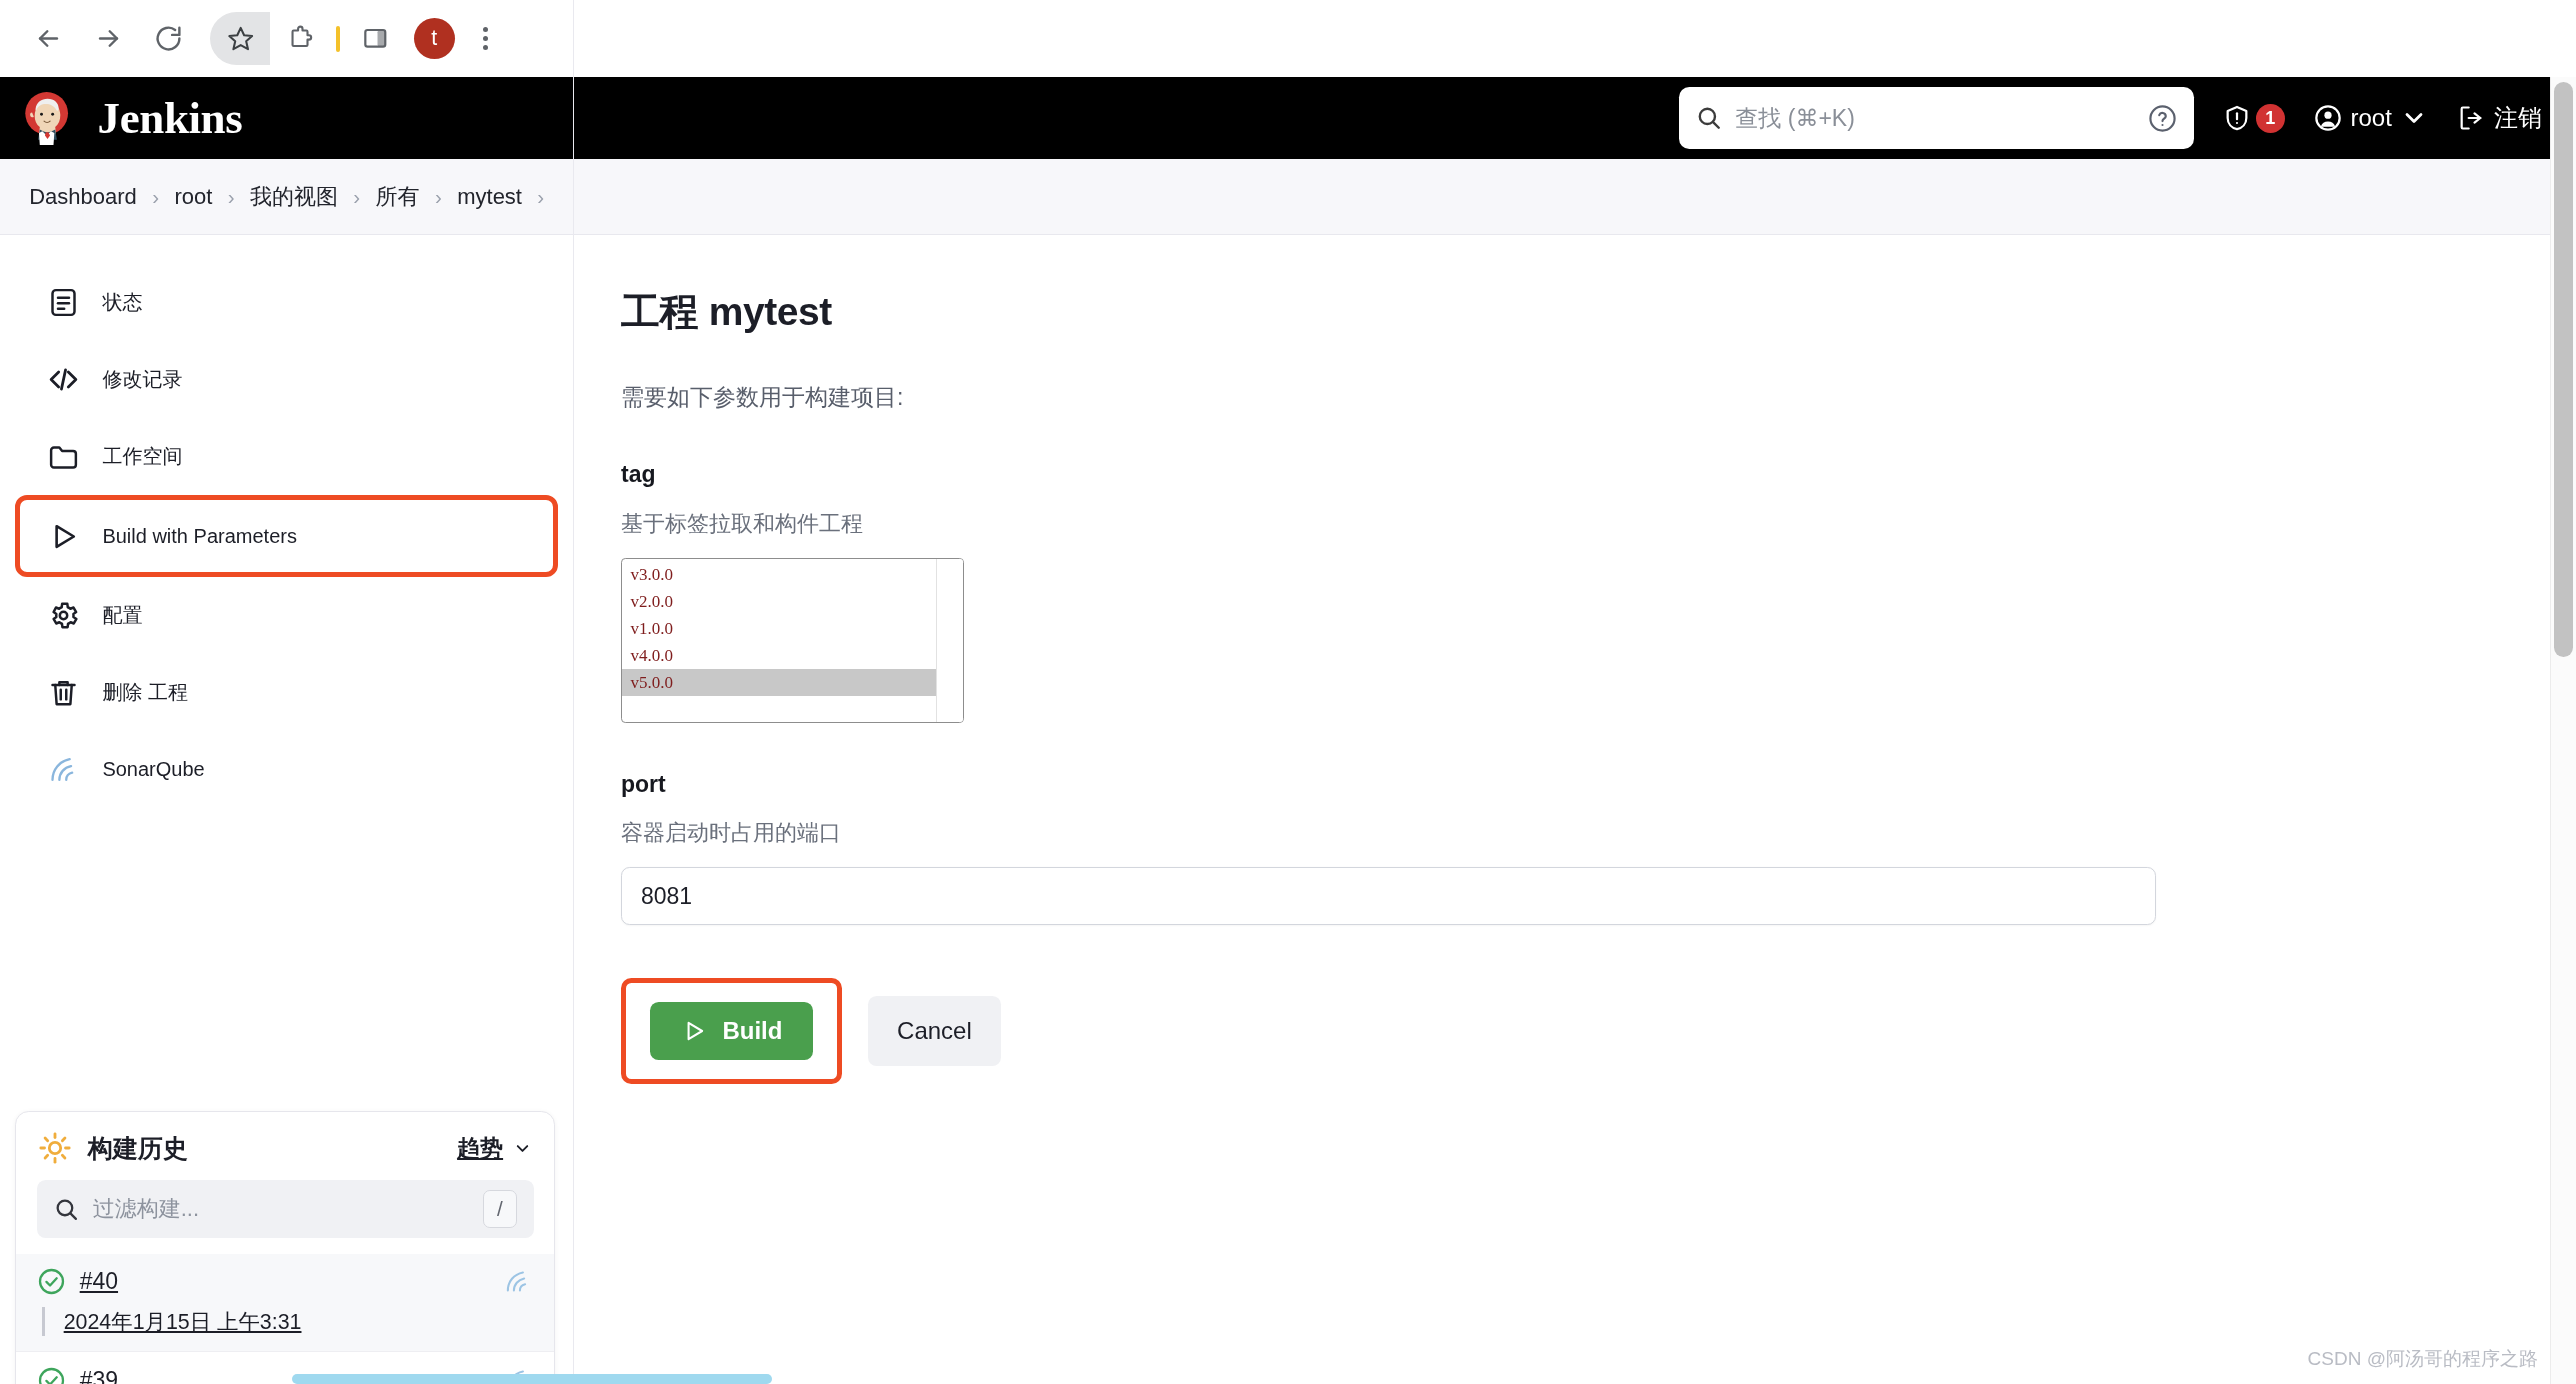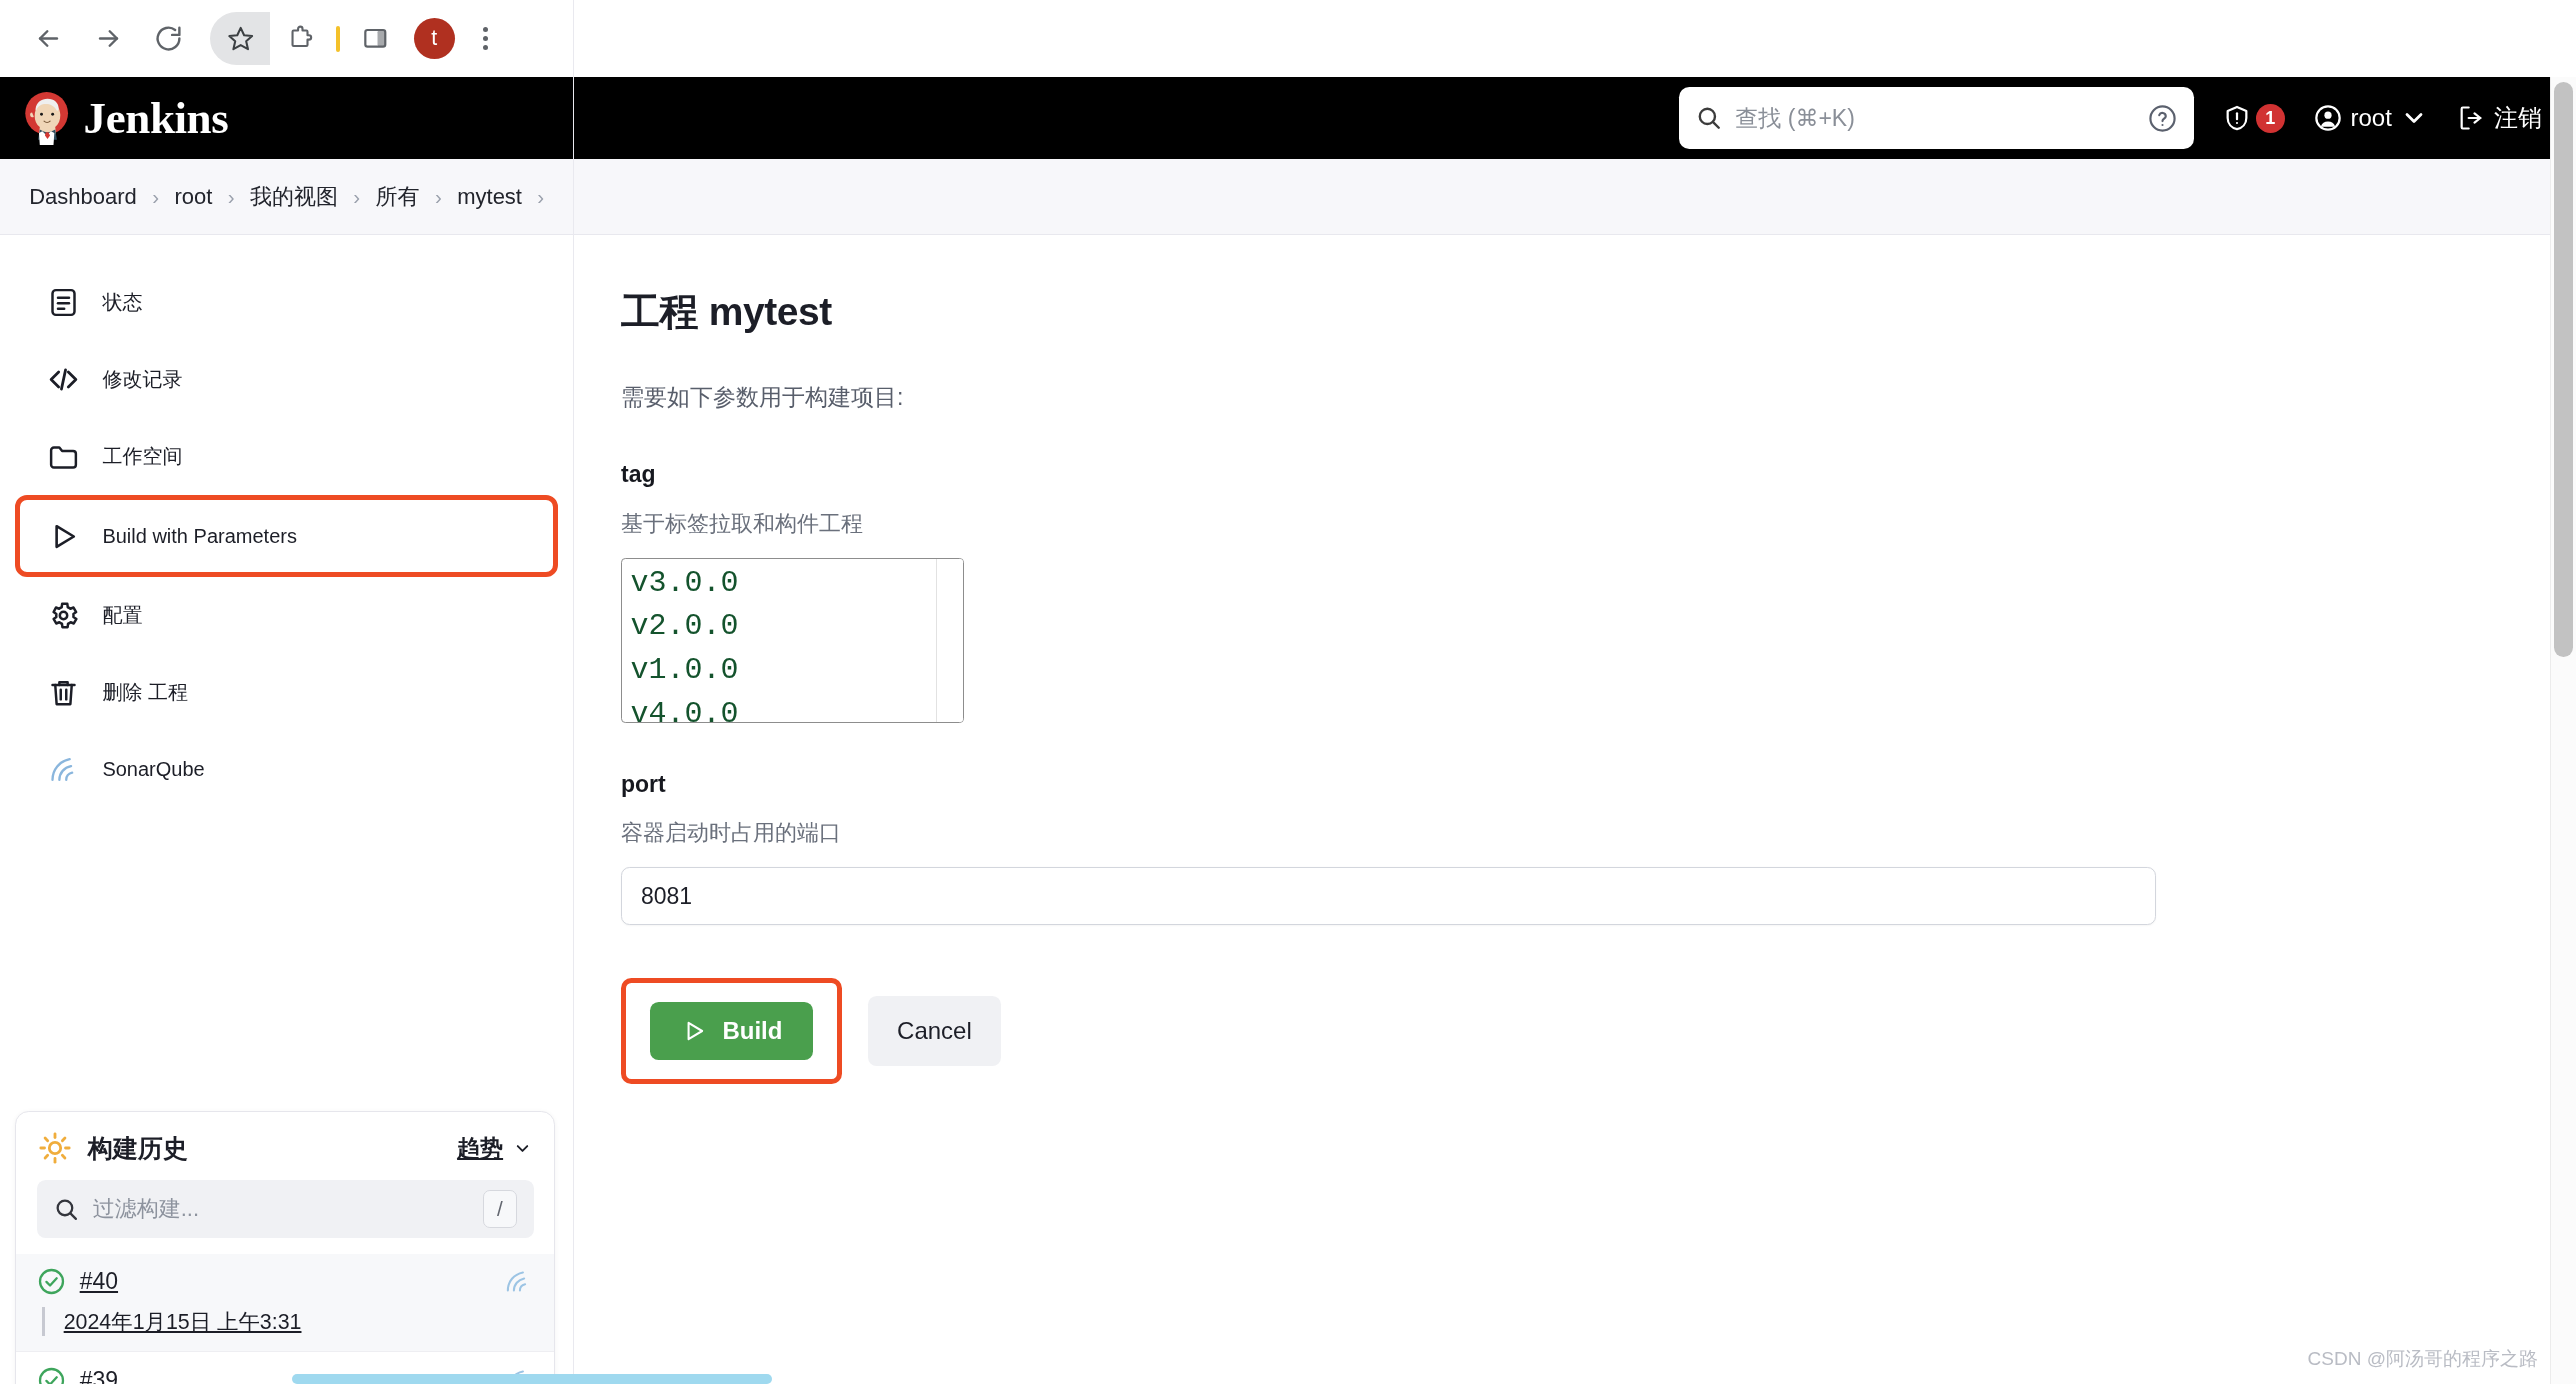--- a/index.html
+++ b/index.html
@@ -67,21 +67,21 @@
   }
   .kebab { display: flex; flex-direction: column; gap: 4.3px; align-items: center; width: 34px; }
   .kebab i { width: 5.1px; height: 5.1px; border-radius: 50%; background: #5f6368; display: block; }
 
   
   .jk-header {
     height: 82px; background: #000000;
     display: flex; align-items: center;
     padding: 0 34px 0 20.6px; position: relative;
   }
-  .jk-brand { display: flex; align-items: center; gap: 10px; }
+  .jk-brand { display: flex; align-items: center; gap: 24px; }
   .jk-logo { width: 53px; height: 57px; flex: 0 0 auto; }
   .jk-title {
     font-family: "Liberation Serif", "DejaVu Serif", serif;
     font-size: 45px; font-weight: 700; color: #ffffff;
     letter-spacing: -0.4px;
   }
   .jk-header-right {
     margin-left: auto; display: flex; align-items: center; gap: 29px;
   }
   .jk-search {
@@ -181,22 +181,22 @@
   .param-name { font-size: 23px; font-weight: 700; color: #16181f; }
   .param-desc { font-size: 22px; color: #6a707c; margin-top: 20.6px; }
   .tag-select {
     margin-top: 19px; width: 343px; height: 165px;
     border: 1.7px solid #8d8d8d; border-radius: 4.3px;
     background: #ffffff; overflow: hidden;
     display: flex; position: relative;
   }
   .tag-options { flex: 1 1 auto; padding: 2.6px 0 0 0; }
   .tag-opt {
-    font-family: Liberation Mono, monospace;
-    font-size: 30px; color: #14532d;
+    font-family: Liberation Serif, serif;
+    font-size: 17px; color: #7f1d1d;
     padding: 2.6px 8.6px; line-height: 1.28;
     white-space: nowrap;
   }
   .tag-opt.selected { background: #c8c8c8; }
   .tag-scrollzone { width: 27.4px; flex: 0 0 auto; background: #ffffff; border-left: 0.9px solid #e2e2e2; }
   .port-input {
     margin-top: 19px; width: 1535px; height: 58px;
     border: 0.9px solid #d3d6dd; border-radius: 8.6px;
     background: #ffffff; display: flex; align-items: center;
     padding: 0 19px; box-shadow: 0 0.9px 1.7px rgba(0,0,0,0.04);

